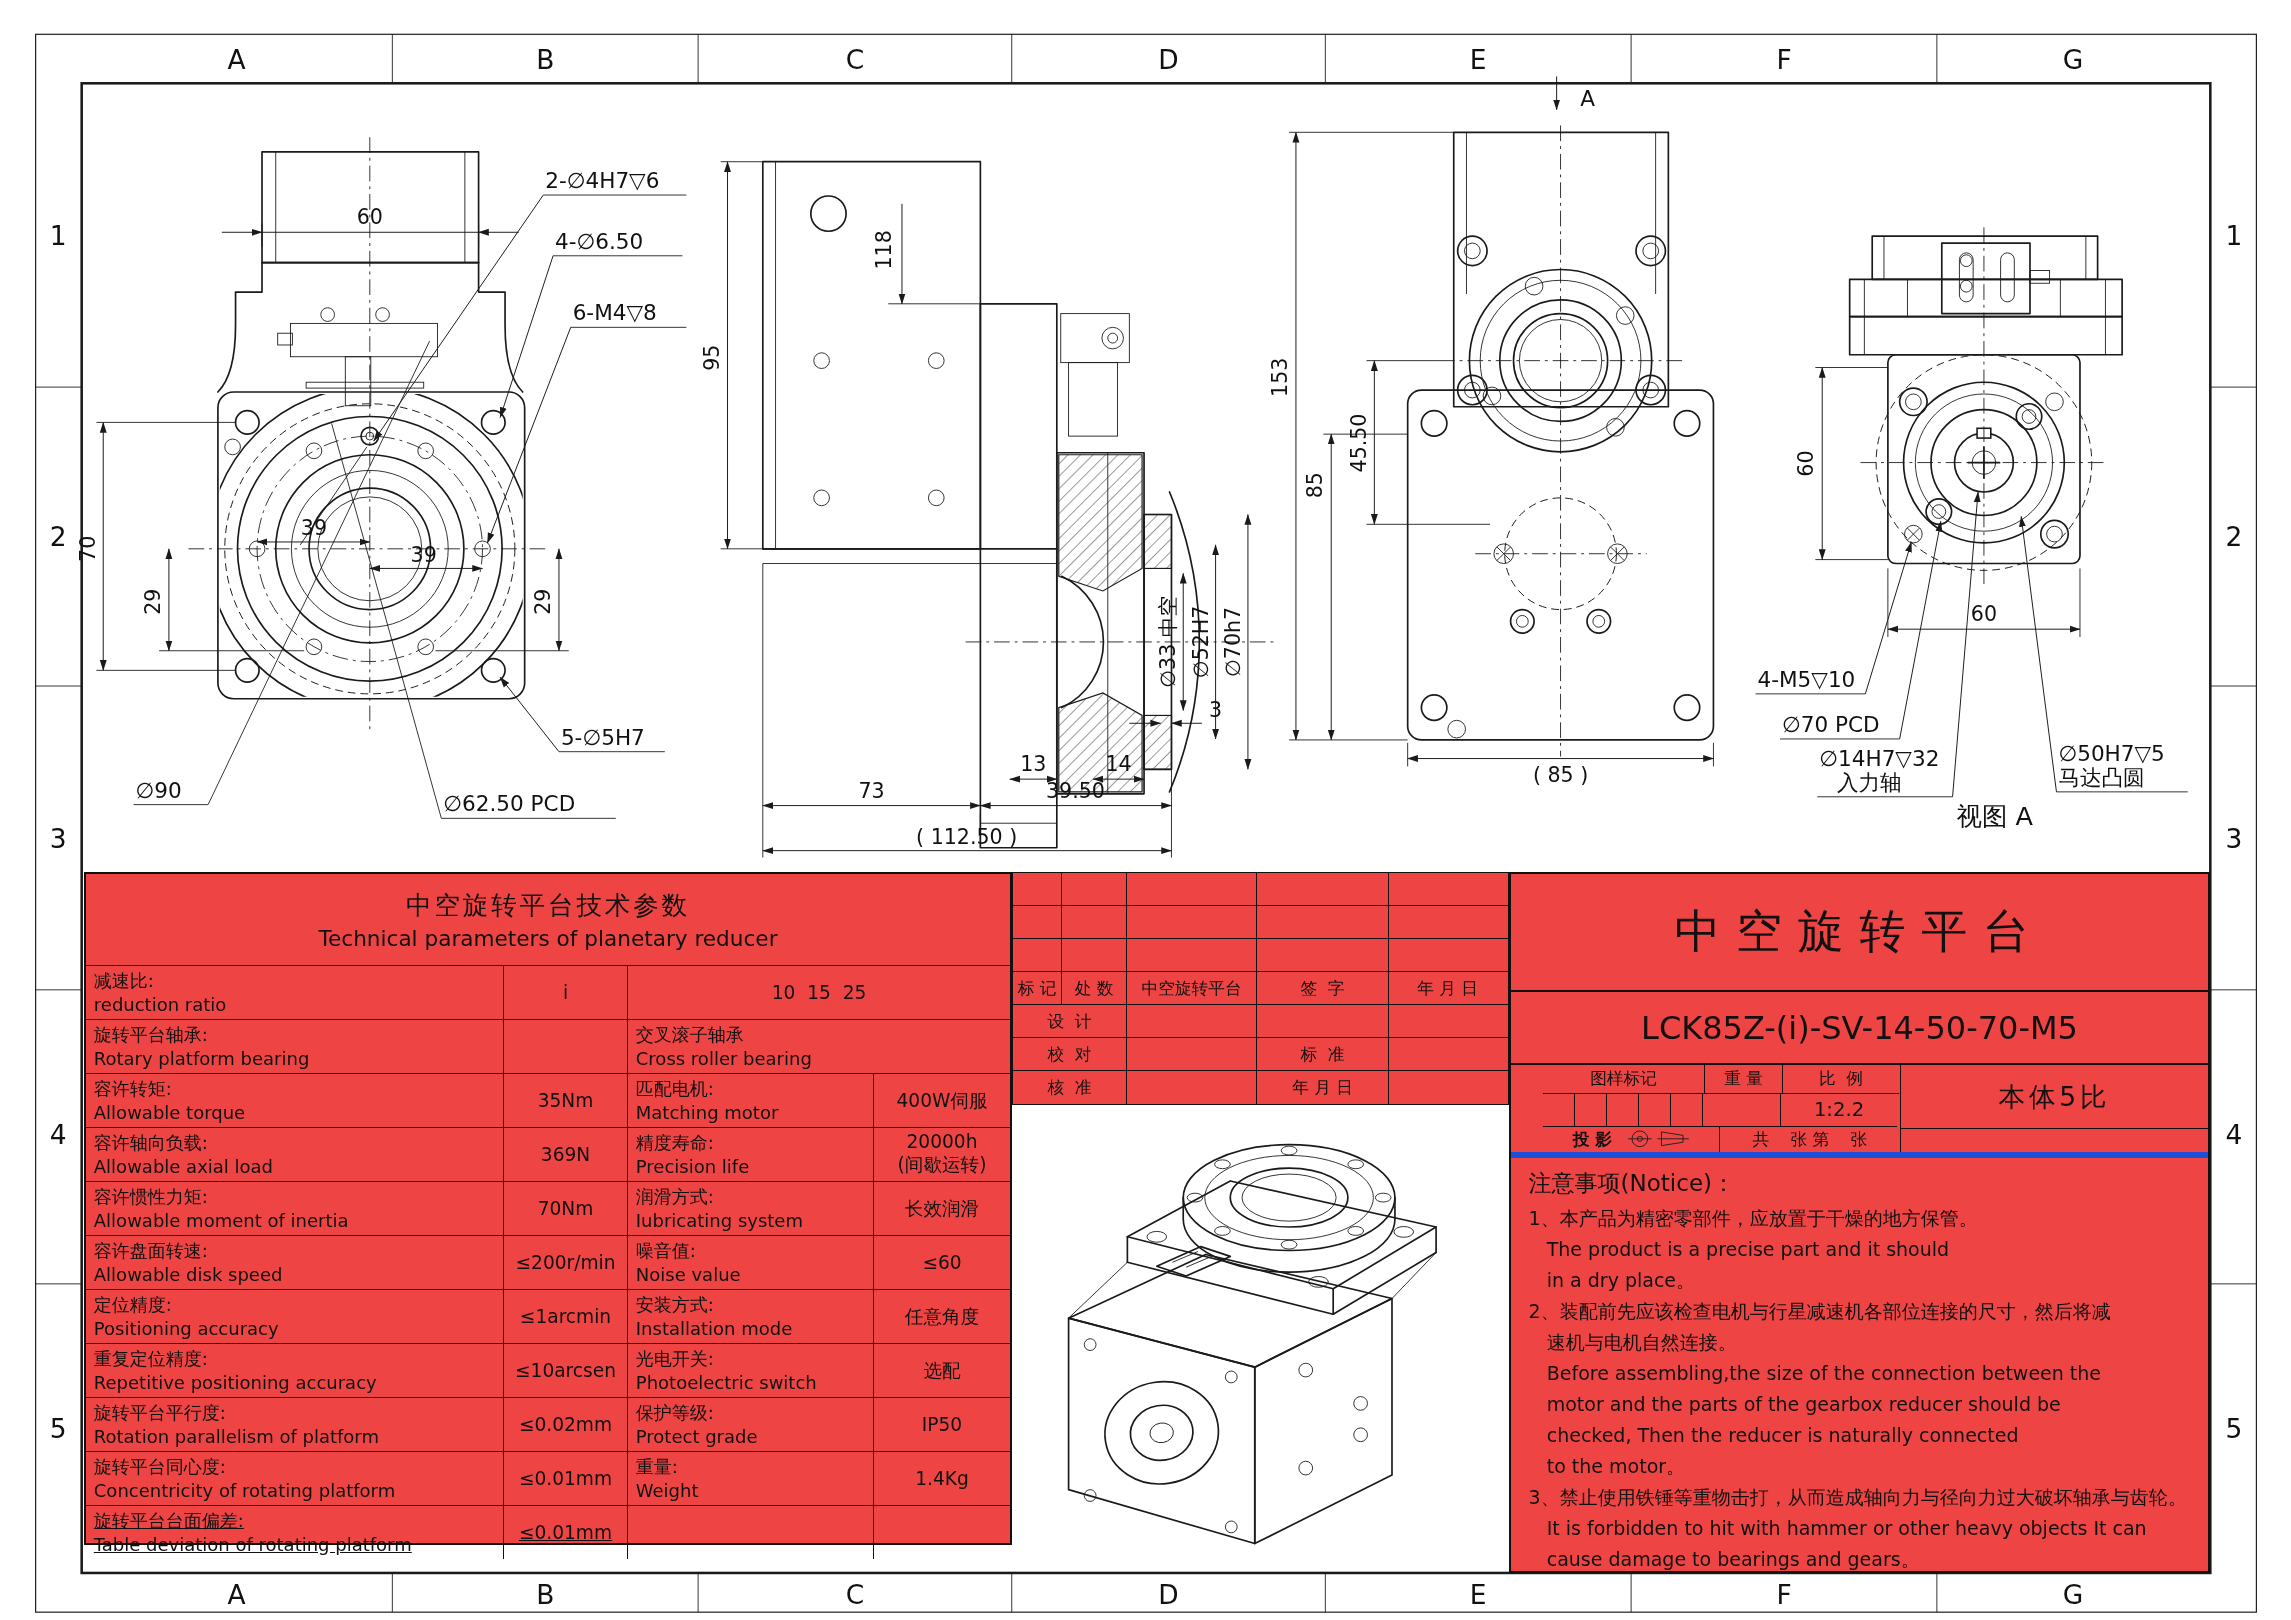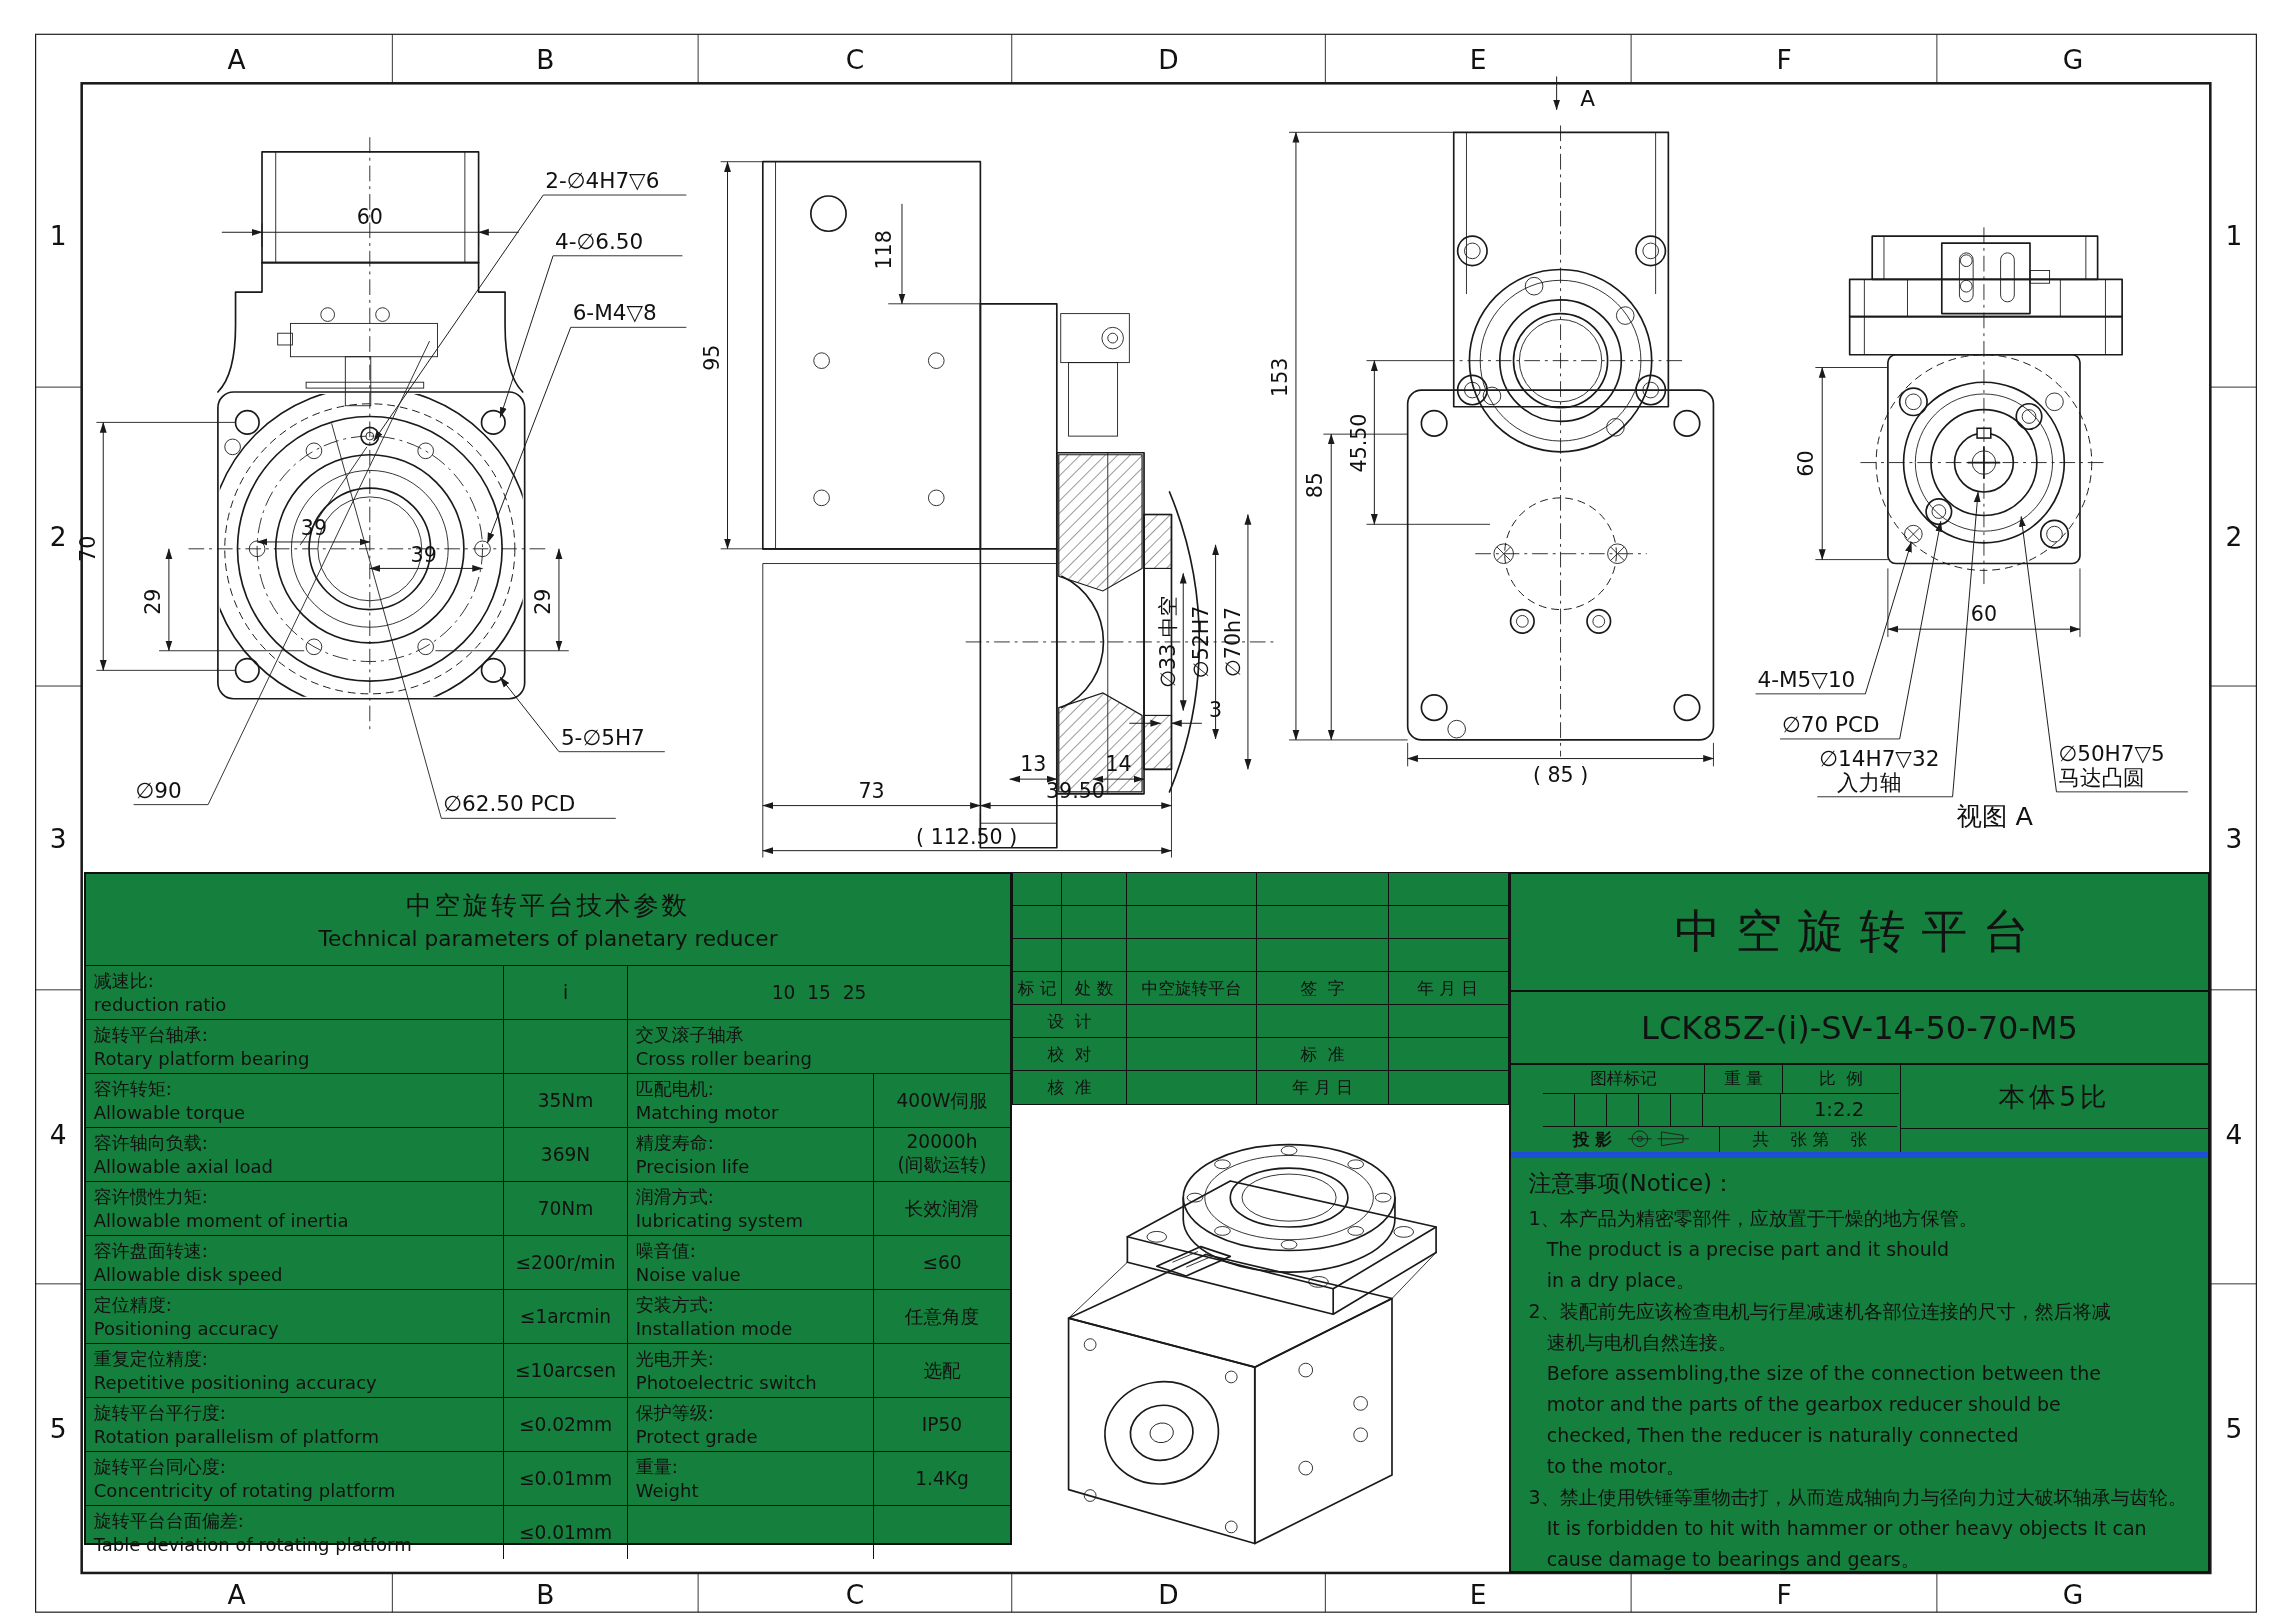--- a/index.html
+++ b/index.html
@@ -12,29 +12,29 @@
   .cl{stroke:#1a1a1a;stroke-width:0.9;fill:none;stroke-dasharray:16 5 3 5;}
   .hid{stroke:#1a1a1a;stroke-width:1;fill:none;stroke-dasharray:8 5;}
   .fr{stroke:#1a1a1a;fill:none;}
   .ht{fill:url(#hatch);stroke:#1a1a1a;stroke-width:1.2;}
   text{font-family:"DejaVu Sans",sans-serif;fill:#111;}
   .tx{font-size:21px;}
   .tl{font-size:22px;}
   .zone{font-size:27px;}
   .cap{font-size:26px;}
   
-  .blk{position:absolute;box-sizing:border-box;background:#15803d;}
+  .blk{position:absolute;box-sizing:border-box;background:#ef4444;}
   
   #ptable{left:84px;top:872px;width:928px;height:673px;border:2px solid #111;}
   .ptitle{height:91px;border-bottom:1.5px solid #111;display:flex;flex-direction:column;justify-content:center;align-items:center;}
   .ptitle .cn{font-size:25.5px;letter-spacing:2.9px;}
   .ptitle .en{font-size:21.6px;margin-top:3.9px;}
   .prow{display:grid;grid-template-columns:418px 124px 246px 136px;height:53px;border-bottom:1.5px solid #111;}
   .prow.wide{grid-template-columns:418px 124px 382px;}
-  .prow:last-child{border-bottom:none;}
+  .prow:last-child{border-bottom:none;text-decoration:underline;}
   .pc{border-right:1.5px solid #111;padding:2px 7.8px;display:flex;flex-direction:column;justify-content:center;box-sizing:border-box;overflow:hidden;}
   .pc div{font-size:18px;line-height:23.5px;white-space:nowrap;}
   .pv{border-right:1.5px solid #111;display:flex;flex-direction:column;justify-content:center;align-items:center;font-size:18.6px;box-sizing:border-box;white-space:pre;}
   .prow .pv:last-child,.prow .pc:last-child{border-right:none;}
   
   #rtable{left:1012px;top:872px;width:497px;height:233px;border:1.5px solid #111;display:grid;grid-template-rows:repeat(7,1fr);}
   .rrow{display:grid;border-bottom:1px solid #111;}
   .rrow:last-child{border-bottom:none;}
   .r5{grid-template-columns:49px 65px 130px 132px 117px;}
   .r4{grid-template-columns:114px 130px 132px 117px;}

